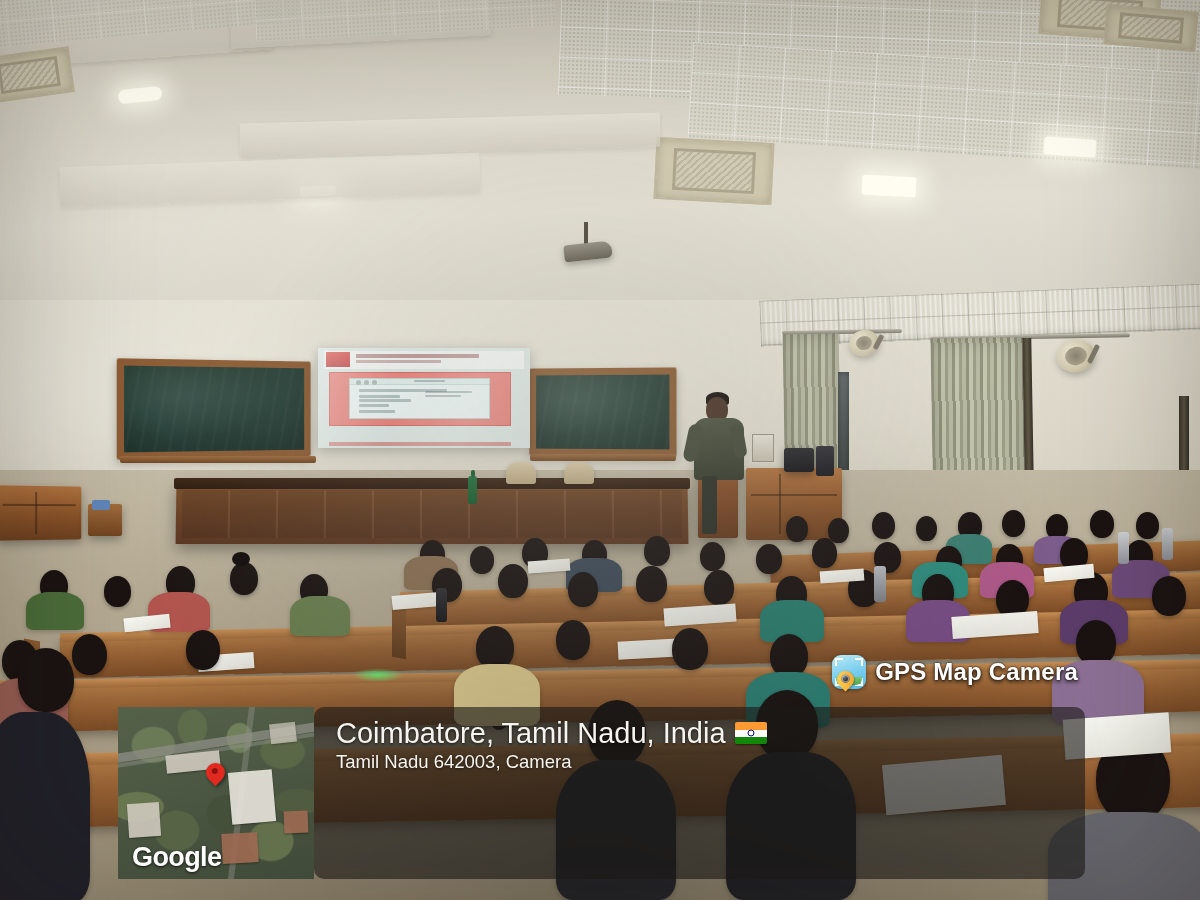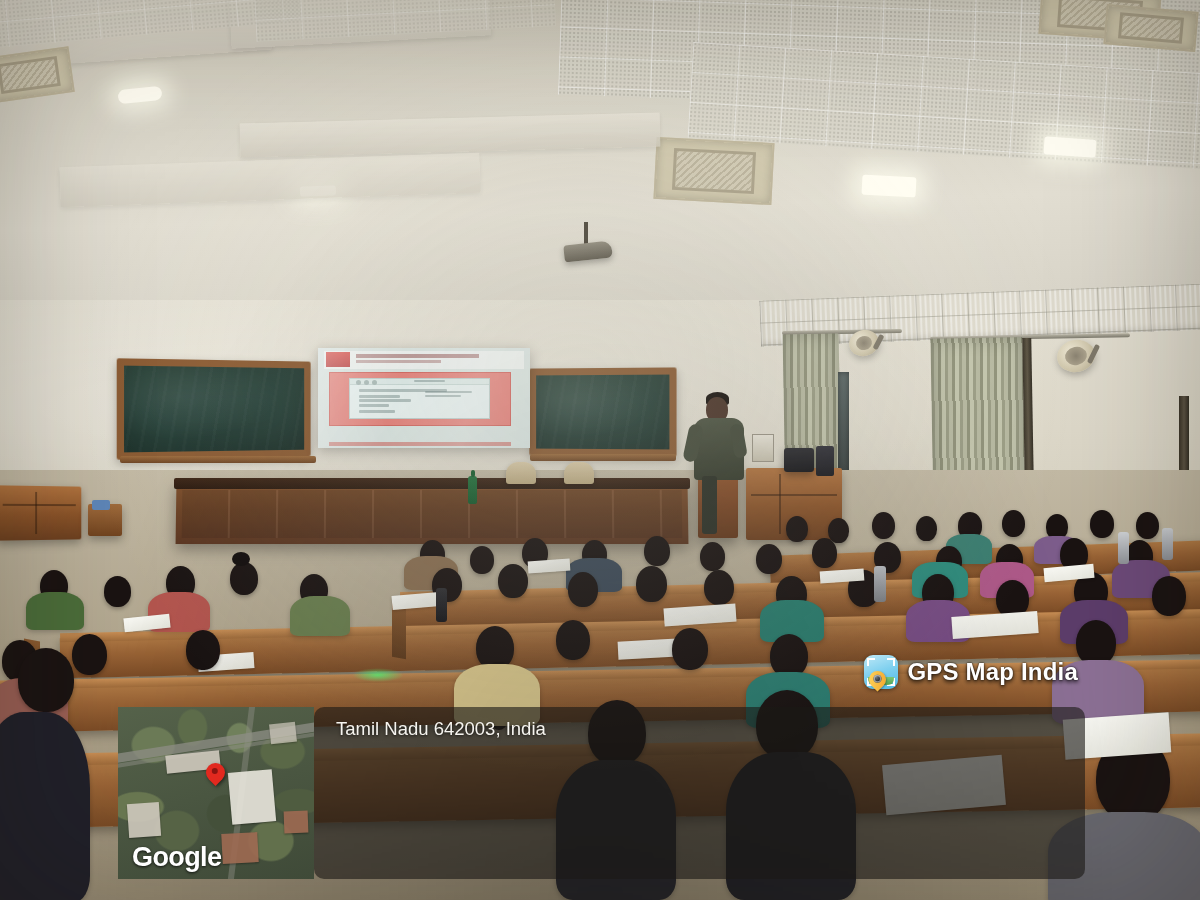--- a/index.html
+++ b/index.html
@@ -724,38 +724,47 @@
 
   <div class="gps-badge">
     <div class="gps-logo">
       <span class="corner c1"></span>
         <span class="corner c2"></span>
       <span class="corner c3"></span>
         <span class="corner c4"></span>
       <span class="gps-ground"></span>
       <span class="gps-pin"></span>
     </div>
-    <div class="gps-badge-text">GPS Map India</div>
+    <div class="gps-badge-text">GPS Map Camera</div>
   </div>
 
   <div class="gps-panel">
 
     <div class="gps-map">
       <div class="sat"></div>
       <span class="sat-road" style="left:-10px; top:30px; width:230px; height:9px; transform:rotate(-9deg);"></span>
       <span class="sat-road" style="left:-10px; top:40px; width:230px; height:4px; transform:rotate(-9deg); opacity:.5;"></span>
       <span class="sat-road" style="left:120px; top:-10px; width:6px; height:200px; transform:rotate(7deg); opacity:.45;"></span>
       <span class="sat-bldg white" style="left:112px; top:64px; width:44px; height:52px; transform:rotate(-5deg);"></span>
       <span class="sat-bldg" style="left:48px; top:46px; width:54px; height:18px; transform:rotate(-6deg);"></span>
       <span class="sat-bldg" style="left:10px; top:96px; width:32px; height:34px; transform:rotate(-4deg);"></span>
       <span class="sat-bldg red" style="left:104px; top:126px; width:36px; height:30px; transform:rotate(-3deg);"></span>
       <span class="sat-bldg" style="left:152px; top:16px; width:26px; height:20px; transform:rotate(-6deg); opacity:.7;"></span>
       <span class="sat-bldg red" style="left:166px; top:104px; width:24px; height:22px; transform:rotate(-2deg);"></span>
       <span class="map-pin"></span>
       <span class="map-google">Google</span>
     </div>
 
     <div class="gps-text">
-      <div class="gps-line">Tamil Nadu 642003, India</div>
+      <div class="gps-place">
+        <span>Coimbatore, Tamil Nadu, India</span>
+        <span class="flag">
+          <i class="s1"></i>
+            <i class="s2"></i>
+            <i class="s3"></i>
+            <i class="wheel"></i>
+        </span>
+      </div>
+      <div class="gps-line">Tamil Nadu 642003, Camera</div>
     </div>
   </div>
 
 </div>
 
 </body></html>

